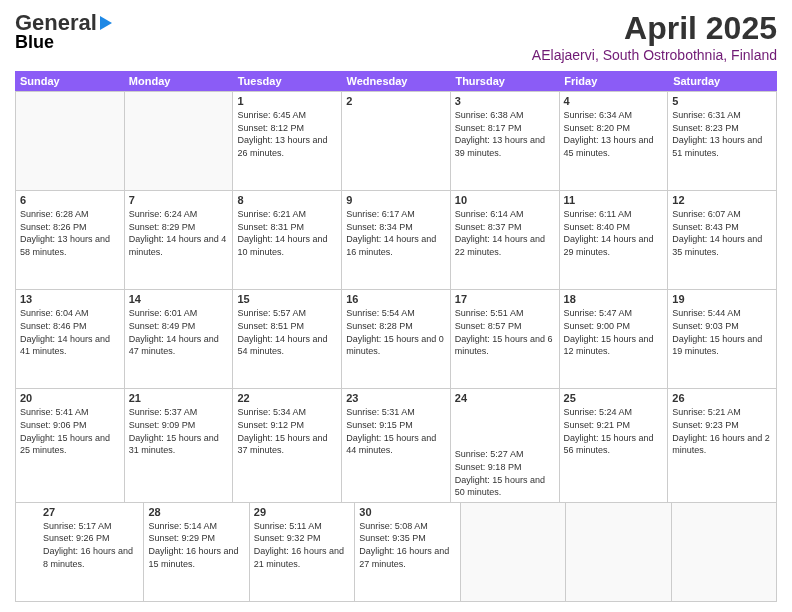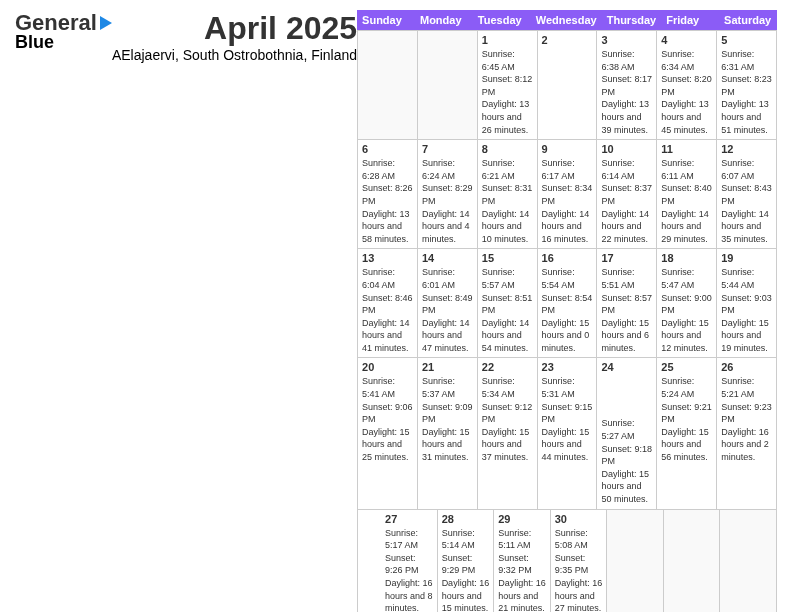--- a/index.html
+++ b/index.html
@@ -8,21 +8,21 @@
       background: #fff;
       width: 792px;
       height: 612px;
       overflow: hidden;
     }
     .page {
       width: 792px;
       height: 612px;
       padding: 10px 15px 10px 15px;
       display: flex;
-      flex-direction: row;
+      flex-direction: column;
     }
     .header {
       display: flex;
       justify-content: space-between;
       align-items: flex-start;
       margin-bottom: 8px;
     }
     .logo {
       display: flex;
       flex-direction: column;
@@ -32,21 +32,21 @@
       text-align: right;
     }
     .title-block h1 {
       font-size: 32px;
       font-weight: bold;
       color: #333;
     }
     .title-block h2 {
       font-size: 14px;
       font-weight: normal;
-      color: #000000;
+      color: #701a75;
     }
     .calendar {
       flex: 1;
       display: flex;
       flex-direction: column;
     }
     .cal-header {
       display: grid;
       grid-template-columns: repeat(7, 1fr);
       background: #8b5cf6;
@@ -230,21 +230,21 @@
           </div>
           <div class="cal-cell">
             <span class="day-num">15</span>
             <div class="day-info" style="white-space: pre-line;">Sunrise: 5:57 AM
 Sunset: 8:51 PM
 Daylight: 14 hours and 54 minutes.</div>
           </div>
           <div class="cal-cell">
             <span class="day-num">16</span>
             <div class="day-info" style="white-space: pre-line;">Sunrise: 5:54 AM
-Sunset: 8:54 PM
+Sunset: 8:28 PM
 Daylight: 15 hours and 0 minutes.</div>
           </div>
           <div class="cal-cell">
             <span class="day-num">17</span>
             <div class="day-info" style="white-space: pre-line;">Sunrise: 5:51 AM
 Sunset: 8:57 PM
 Daylight: 15 hours and 6 minutes.</div>
           </div>
           <div class="cal-cell">
             <span class="day-num">18</span>

